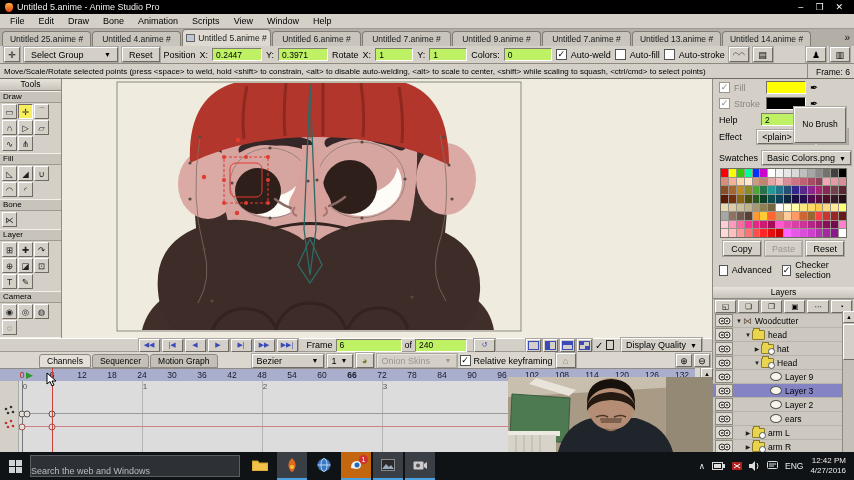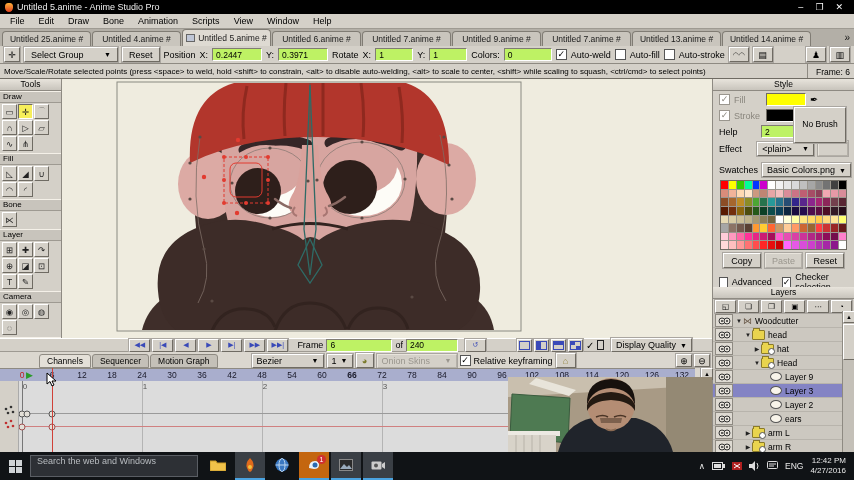--- a/index.html
+++ b/index.html
@@ -58,21 +58,21 @@
   .tri{width:8px;font-size:6px;color:#222;text-align:center;}
   .lico{margin-right:3px;display:inline-block;}
   .ico-folder{width:11px;height:8px;background:#e9d44e;border:1px solid #8a7a2a;border-radius:1px;position:relative;}
   .ico-folder::before{content:"";position:absolute;left:0;top:-3px;width:5px;height:2px;background:#e9d44e;border:1px solid #8a7a2a;border-bottom:none;}
   .ico-vector{width:10px;height:7px;background:#f8f4ea;border:1px solid #555;border-radius:50%;}
   .ico-ball{position:absolute;right:-2px;bottom:-2px;width:5px;height:5px;background:#fff;border:1px solid #555;border-radius:50%;}
   .lay-scroll{position:absolute;right:0;top:24px;width:11px;height:141px;background:#c4c0b8;border-left:1px solid #8e8a82;}
   .scr-btn{width:10px;height:10px;font-size:6px;display:flex;align-items:center;justify-content:center;background:#d4d0c8;border:1px solid;border-color:#fff #6f6b63 #6f6b63 #fff;}
   .scr-thumb{width:10px;height:34px;background:#d4d0c8;border:1px solid;border-color:#fff #6f6b63 #6f6b63 #fff;margin-top:1px;}
   
-  .playbar{left:0;top:338px;width:712px;height:14px;background:#d4d0c8;border-top:1px solid #fff;border-bottom:1px solid #9e9a92;display:flex;align-items:center;gap:3px;padding:0 20px;box-sizing:border-box;}
+  .playbar{left:0;top:338px;width:712px;height:14px;background:#d4d0c8;border-top:1px solid #fff;border-bottom:1px solid #9e9a92;display:flex;align-items:center;gap:3px;padding:0 10px;box-sizing:border-box;}
   .tr-btn{height:11px;min-width:15px;padding:0 2px;color:#3a4ab8;font-size:7px;}
   .layout-btn{width:13px;height:11px;padding:0;}
   .layout-ico{width:9px;height:7px;border:1px solid #3a4ab8;display:grid;}
   
   .timeline{left:0;top:352px;width:712px;height:100px;background:#dbd7cf;}
   .tl-toolbar{height:16px;display:flex;align-items:center;gap:3px;padding:1px 4px 0 4px;box-sizing:border-box;}
   .tl-tab{height:12px;padding:0 7px;background:#c4c0b8;border:1px solid #8e8a82;border-radius:3px 3px 0 0;display:flex;align-items:center;font-size:8.5px;}
   .tl-tab.active{background:#e4e0d8;}
   .ruler{position:absolute;left:0;top:16px;width:695px;height:13px;background:#a9aecd;border-top:1px solid #8e8a82;border-bottom:1px solid #8e8a82;}
   .ruler .tick{position:absolute;top:1px;transform:translateX(-50%);font-size:8.5px;color:#1a1a2a;}
@@ -87,21 +87,21 @@
   .playhead{position:absolute;left:52px;top:16px;width:1px;height:84px;background:#d04038;}
   .tl-zooms{position:absolute;right:2px;top:2px;display:flex;gap:2px;}
   .tl-scroll{position:absolute;right:0;top:16px;width:11px;height:84px;background:#c4c0b8;border-left:1px solid #999;}
   
   .webcam{left:508px;top:377px;width:204px;height:75px;overflow:hidden;background:#a89a85;z-index:5;}
   
   .taskbar{left:0;top:452px;width:854px;height:28px;background:#101316;display:flex;align-items:stretch;color:#ddd;z-index:9;}
   .start{width:30px;display:flex;align-items:center;justify-content:center;}
   .winlogo{display:grid;grid-template-columns:6px 6px;grid-template-rows:6px 6px;gap:1px;}
   .winlogo div{background:#cfd3d6;}
-  .tb-search{width:168px;background:#2d3035;border:1px solid #5a5e64;display:flex;align-items:flex-start;padding-left:6px;margin:3px 4px 3px 0;color:#b8bcc0;font-size:9px;box-sizing:border-box;}
+  .tb-search{width:210px;background:#2d3035;border:1px solid #5a5e64;display:flex;align-items:flex-end;padding-left:0;margin:3px 4px 3px 0;color:#b8bcc0;font-size:9px;box-sizing:border-box;}
   .tb-ico{width:30px;display:flex;align-items:center;justify-content:center;border-bottom:2px solid #4aa3e0;margin:0 1px;position:relative;}
   .tb-ico.plain{border-bottom:2px solid transparent;}
   .tb-ico.hl{background:#3a3f45;}
   .tb-ico.orange{background:#c4660f;}
   .badge{position:absolute;right:3px;top:3px;background:#d03030;color:#fff;border-radius:50%;width:9px;height:9px;font-size:7px;display:flex;align-items:center;justify-content:center;}
   .tray{margin-left:auto;display:flex;align-items:center;gap:7px;padding-right:8px;font-size:8.5px;color:#e8e8e8;}
   .clock{text-align:right;font-size:8px;line-height:1.25;}
   .cursor{position:absolute;z-index:20;}
 </style>
 </head>
@@ -345,21 +345,20 @@
             <circle cx="206" cy="124" r="2"></circle>
           <circle cx="176" cy="61" r="2.2"></circle>
             <circle cx="142" cy="98" r="2.2"></circle>
             <circle cx="175" cy="134" r="2.2"></circle>
         </g>
       </g>
     </svg>
   </div>
 
   <div class="abs style-panel">
-    <div class="panel-title">Style</div>
     <div class="sp-row">
       <span class="chk on gray" style="border-color:#9a968e"></span>
       <span class="gray" style="width:28px">Fill</span>
       <span class="swatch" id="fill-swatch" style="background: rgb(255, 255, 0);"></span>
       <span class="dropper">✒</span>
     </div>
     <div class="sp-row">
       <span class="chk on gray" style="border-color:#9a968e"></span>
       <span class="gray" style="width:28px">Stroke</span>
       <span class="swatch" id="stroke-swatch" style="background: rgb(0, 0, 0);"></span>

